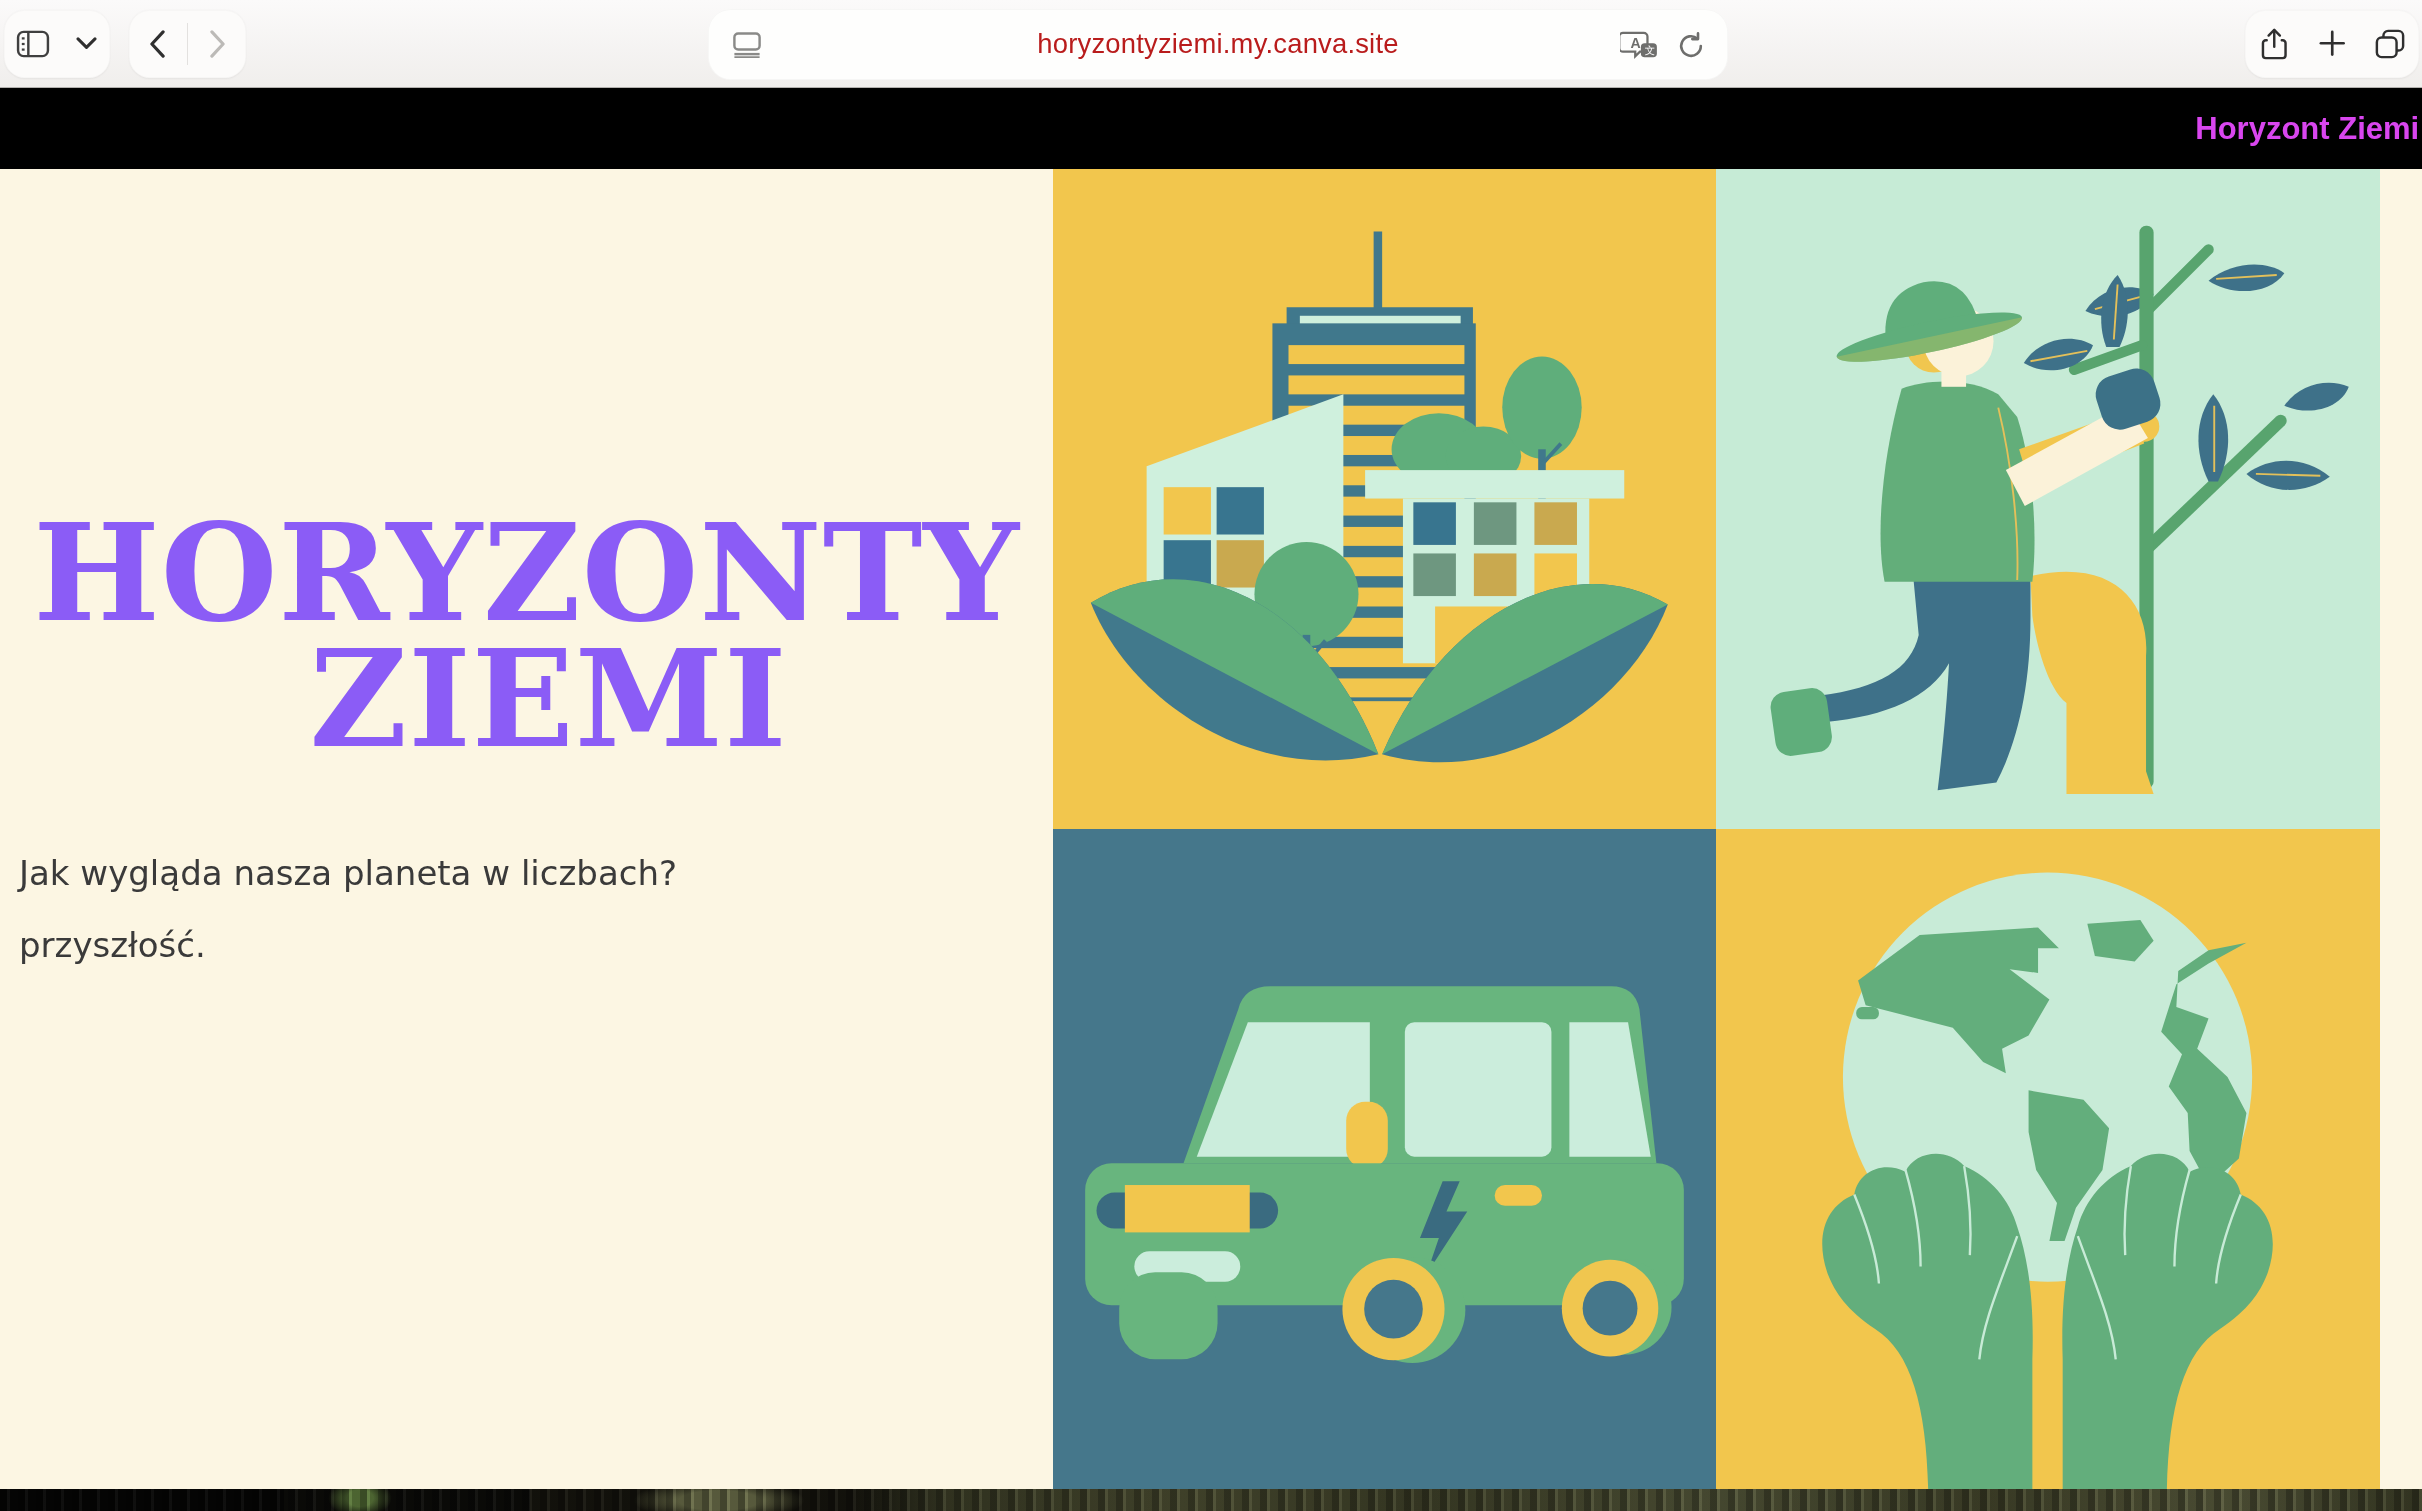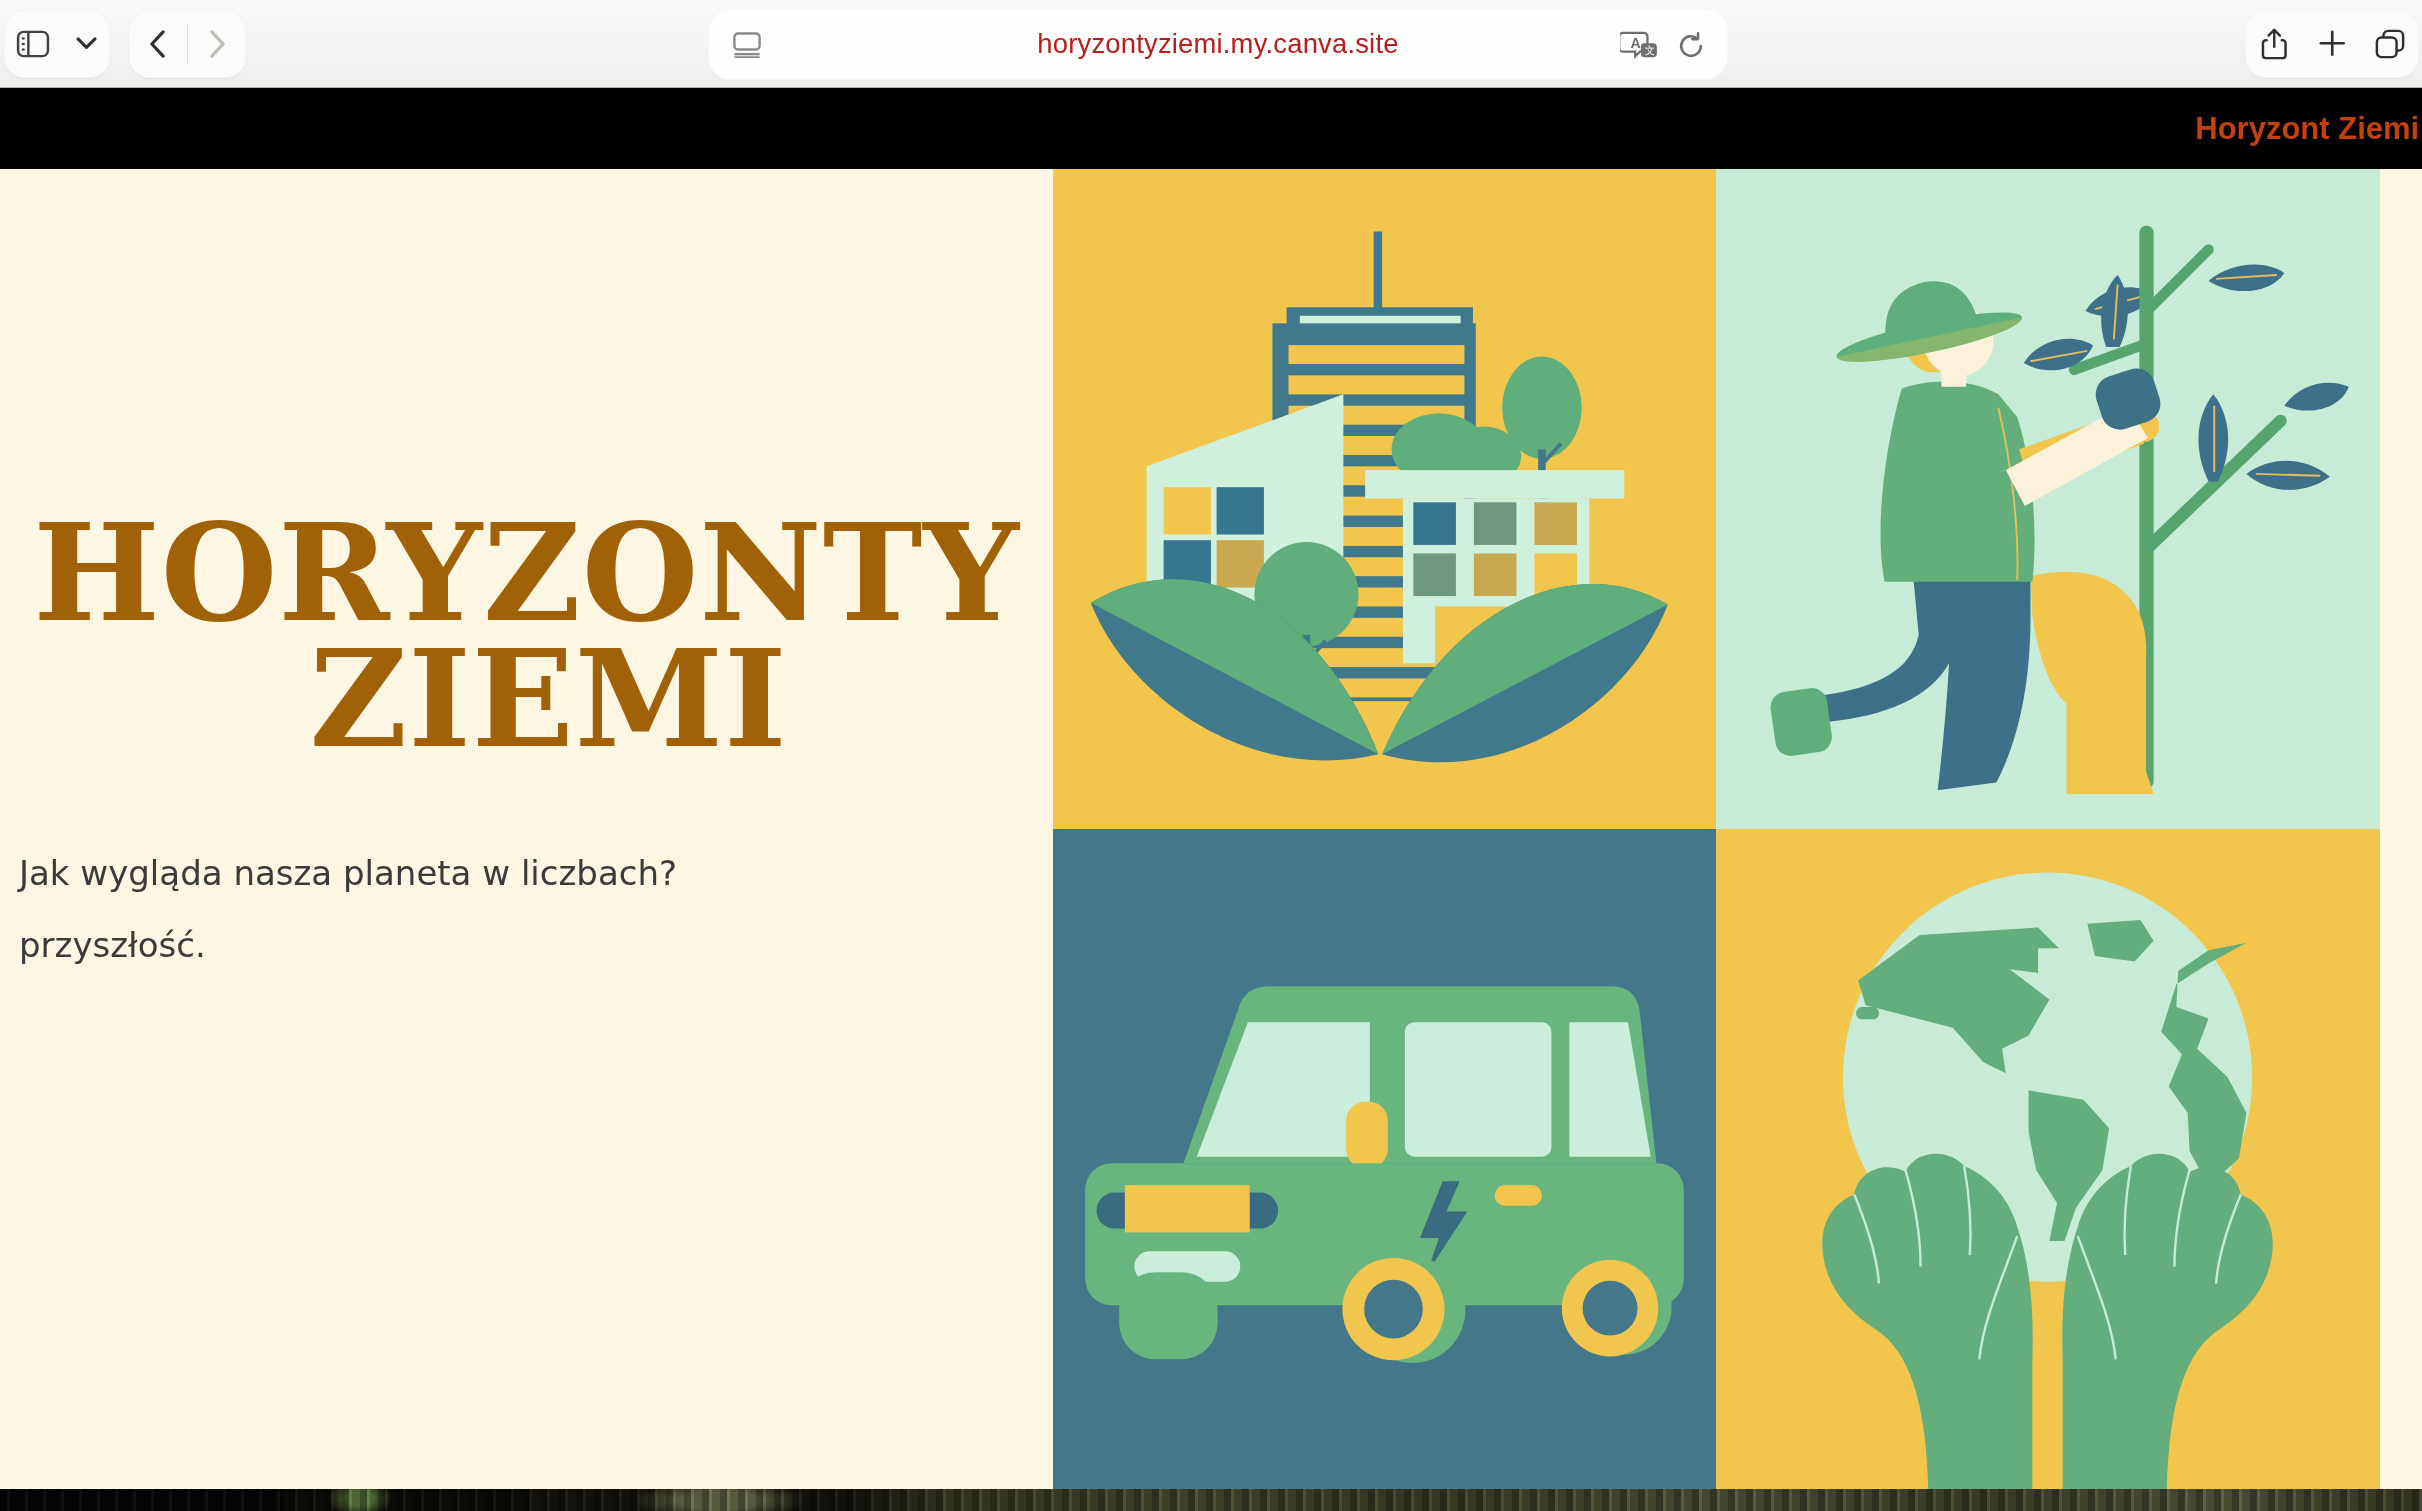--- a/index.html
+++ b/index.html
@@ -28,29 +28,29 @@
     display:flex; align-items:center; justify-content:center;
   }
   .url-text { font-size:27.4px; color:#b91c1c; letter-spacing:0.2px; }
   .urlbar .reader { position:absolute; left:24.6px; top:23px; }
   .urlbar .translate { position:absolute; right:70px; top:21px; }
   .urlbar .reload { position:absolute; right:23px; top:23px; }
   
   .site-nav { position:absolute; top:88px; left:0; width:2423px; height:81px; background:#000; }
   .brand {
     position:absolute; right:3.8px; top:50%; transform:translateY(-50%);
-    color:#c2410c; font-size:31px; font-weight:bold; white-space:nowrap;
+    color:#d946ef; font-size:31px; font-weight:bold; white-space:nowrap;
   }
   
   .content { position:absolute; top:169px; left:0; width:2423px; height:1319px; }
   .left-panel { position:absolute; left:0; top:0; width:1053px; height:1319px; background:#FCF6E3; }
   .hero-title {
     position:absolute; top:341px; left:0; width:1053px; text-align:center;
     font-family:"DejaVu Serif","Liberation Serif",serif; font-weight:bold;
-    font-size:134px; line-height:126px; color:#a16207; letter-spacing:0.9px;
+    font-size:134px; line-height:126px; color:#8b5cf6; letter-spacing:0.9px;
   }
   .hero-sub {
     position:absolute; top:668px; left:19px; width:1015px; 
     font-family:"DejaVu Sans","Liberation Sans",sans-serif;
     font-size:34px; line-height:72px; color:#3A3A3A;
   }
   .grid {
     position:absolute; left:1053px; top:0; width:1328px; height:1319px;
     display:grid; grid-template-columns:663px 664px; grid-template-rows:660px 660px;
   }

